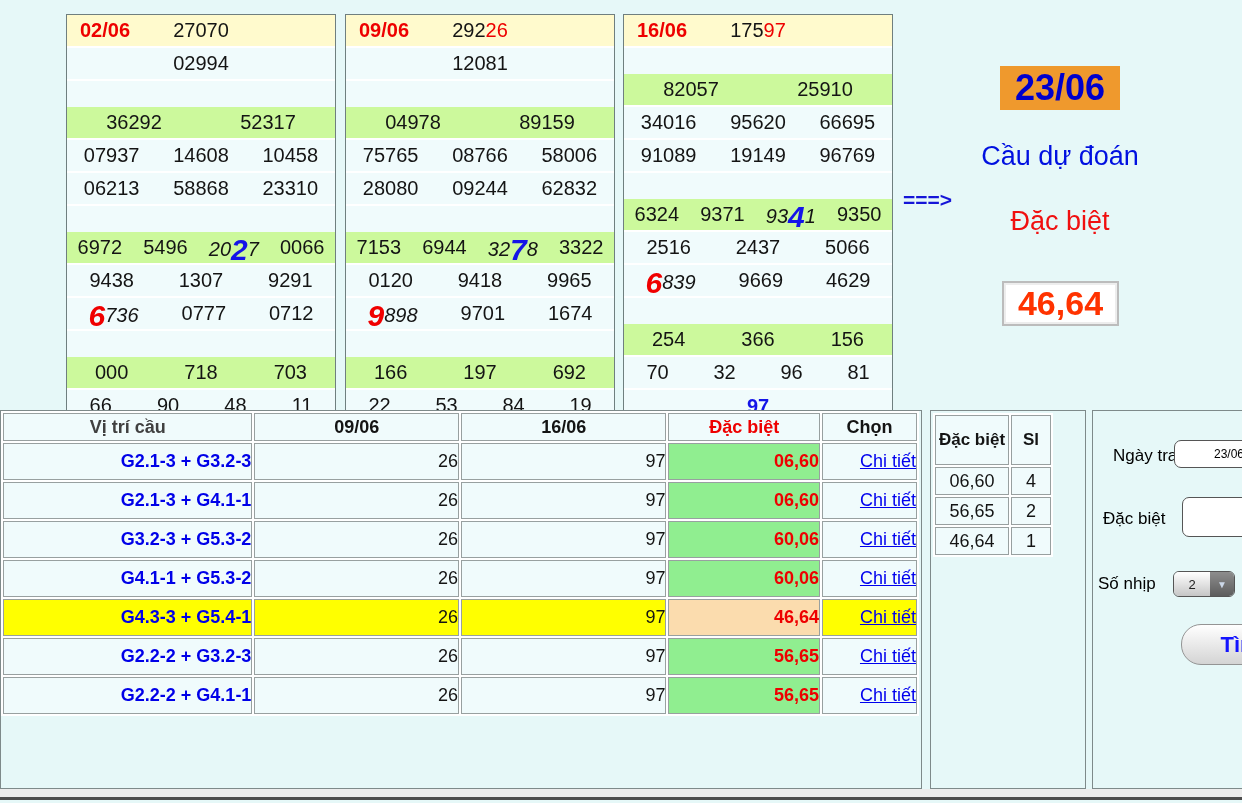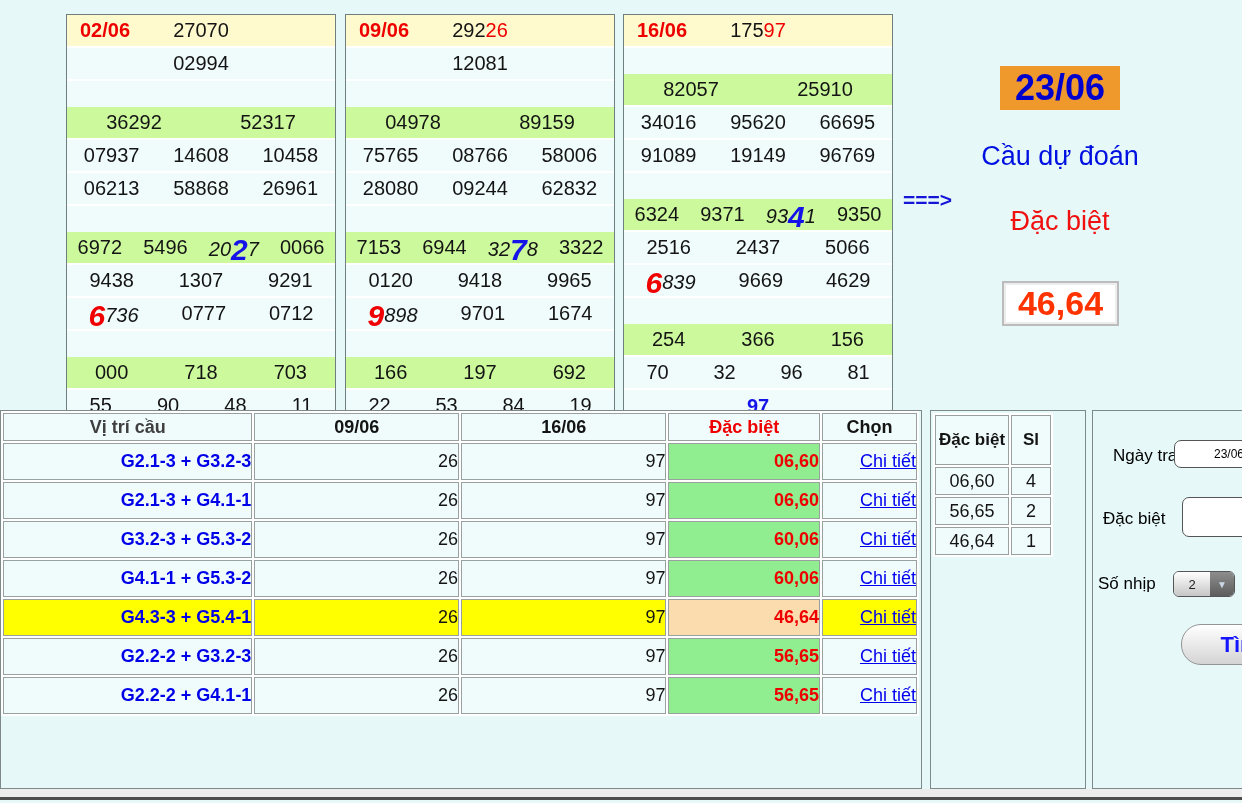--- a/index.html
+++ b/index.html
@@ -99,21 +99,21 @@
           <span class="num">52317</span>
         </div>
         <div class="lt-row">
           <span class="num">07937</span>
           <span class="num">14608</span>
           <span class="num">10458</span>
         </div>
         <div class="lt-row">
           <span class="num">06213</span>
           <span class="num">58868</span>
-          <span class="num">26961</span>
+          <span class="num">23310</span>
         </div>
         <div class="lt-row green">
           <span class="num">6972</span>
           <span class="num">5496</span>
           <span class="num-group">
             <span class="sm">20</span>
             <span class="big-digit blue">2</span>
             <span class="sm">7</span>
           </span>
           <span class="num">0066</span>
@@ -130,21 +130,21 @@
           </span>
           <span class="num">0777</span>
           <span class="num">0712</span>
         </div>
         <div class="lt-row green">
           <span class="num">000</span>
           <span class="num">718</span>
           <span class="num">703</span>
         </div>
         <div class="lt-row">
-          <span class="num">55</span>
+          <span class="num">66</span>
           <span class="num">90</span>
           <span class="num">48</span>
           <span class="num">11</span>
         </div>
         <div class="lt-row lt-footer red">G4.3-3 + G5.4-1</div>
       </div>
       <div class="lotto-table" style="left: 345px;">
         <div class="lt-row yellow lt-header">
           <span class="lt-date">09/06</span>
           <span class="lt-headnum"><span>292</span><span class="red-part">26</span></span>

